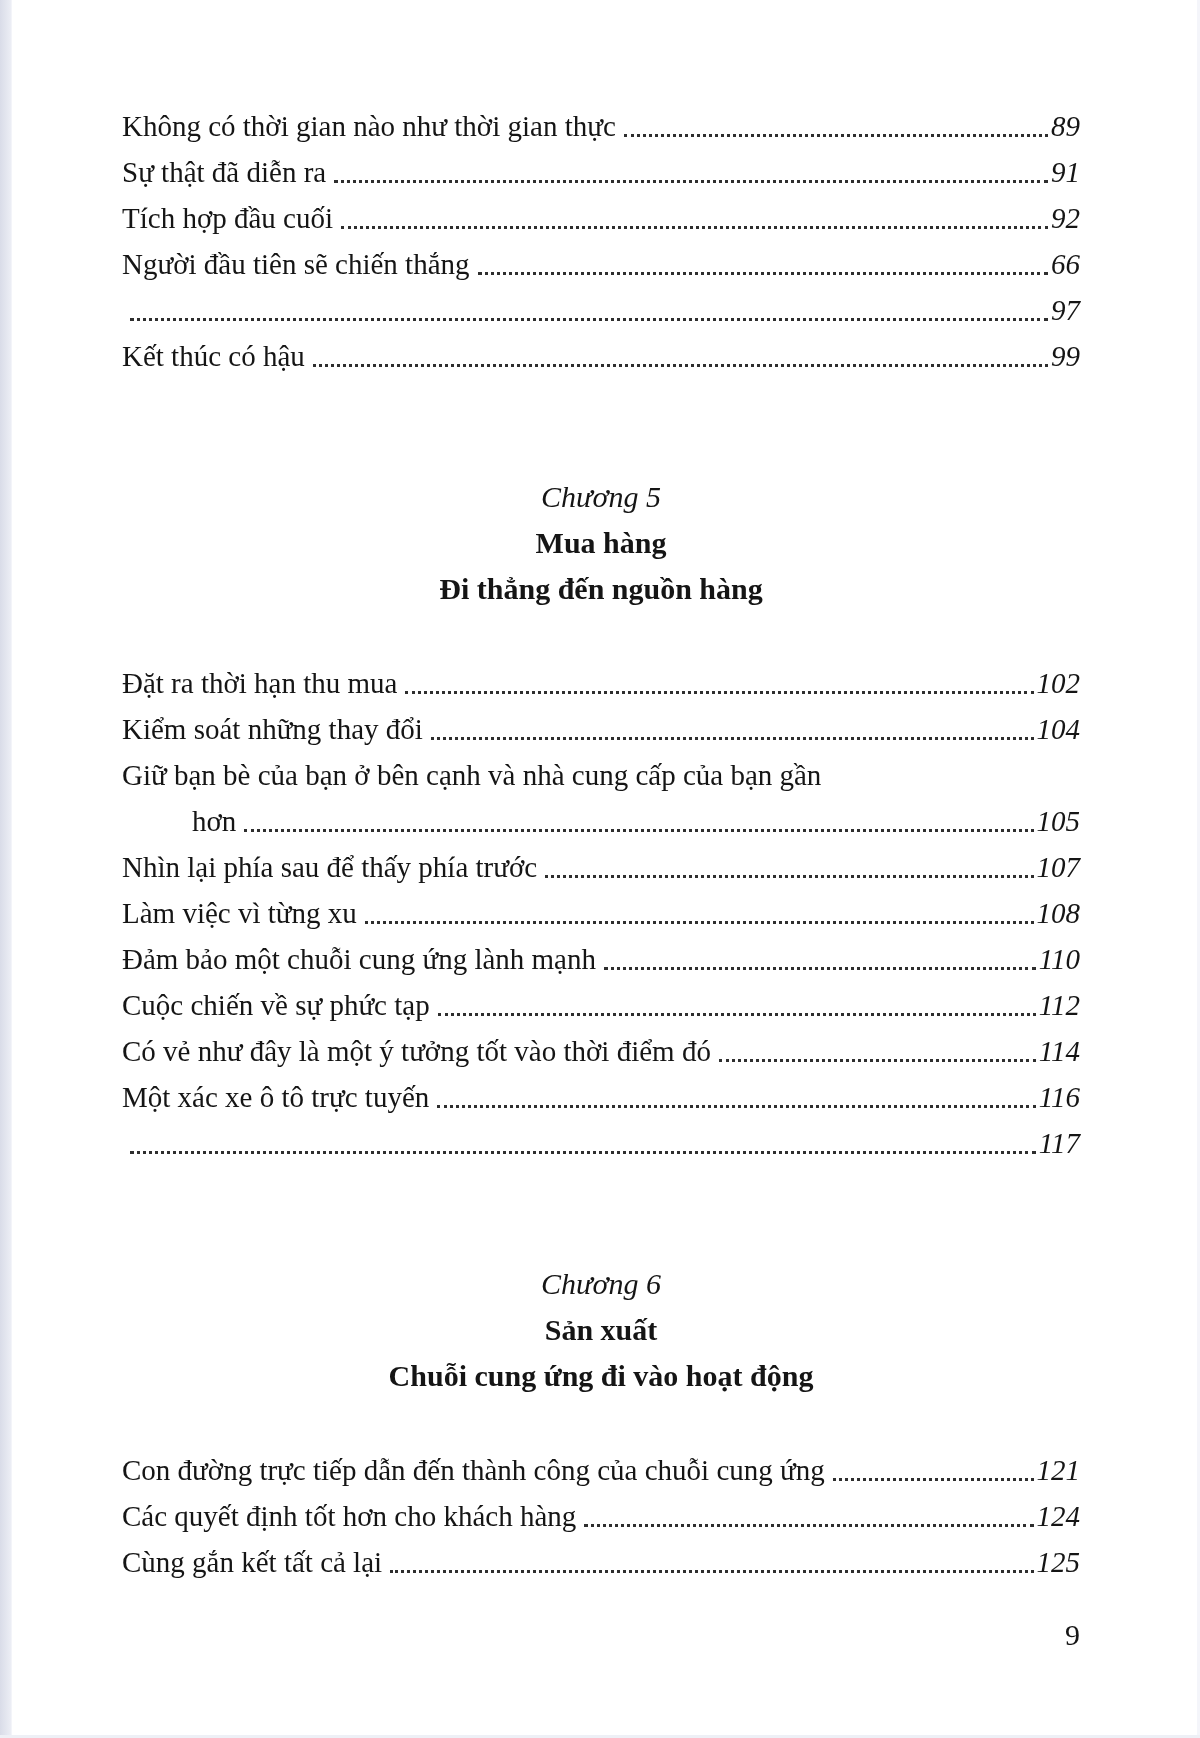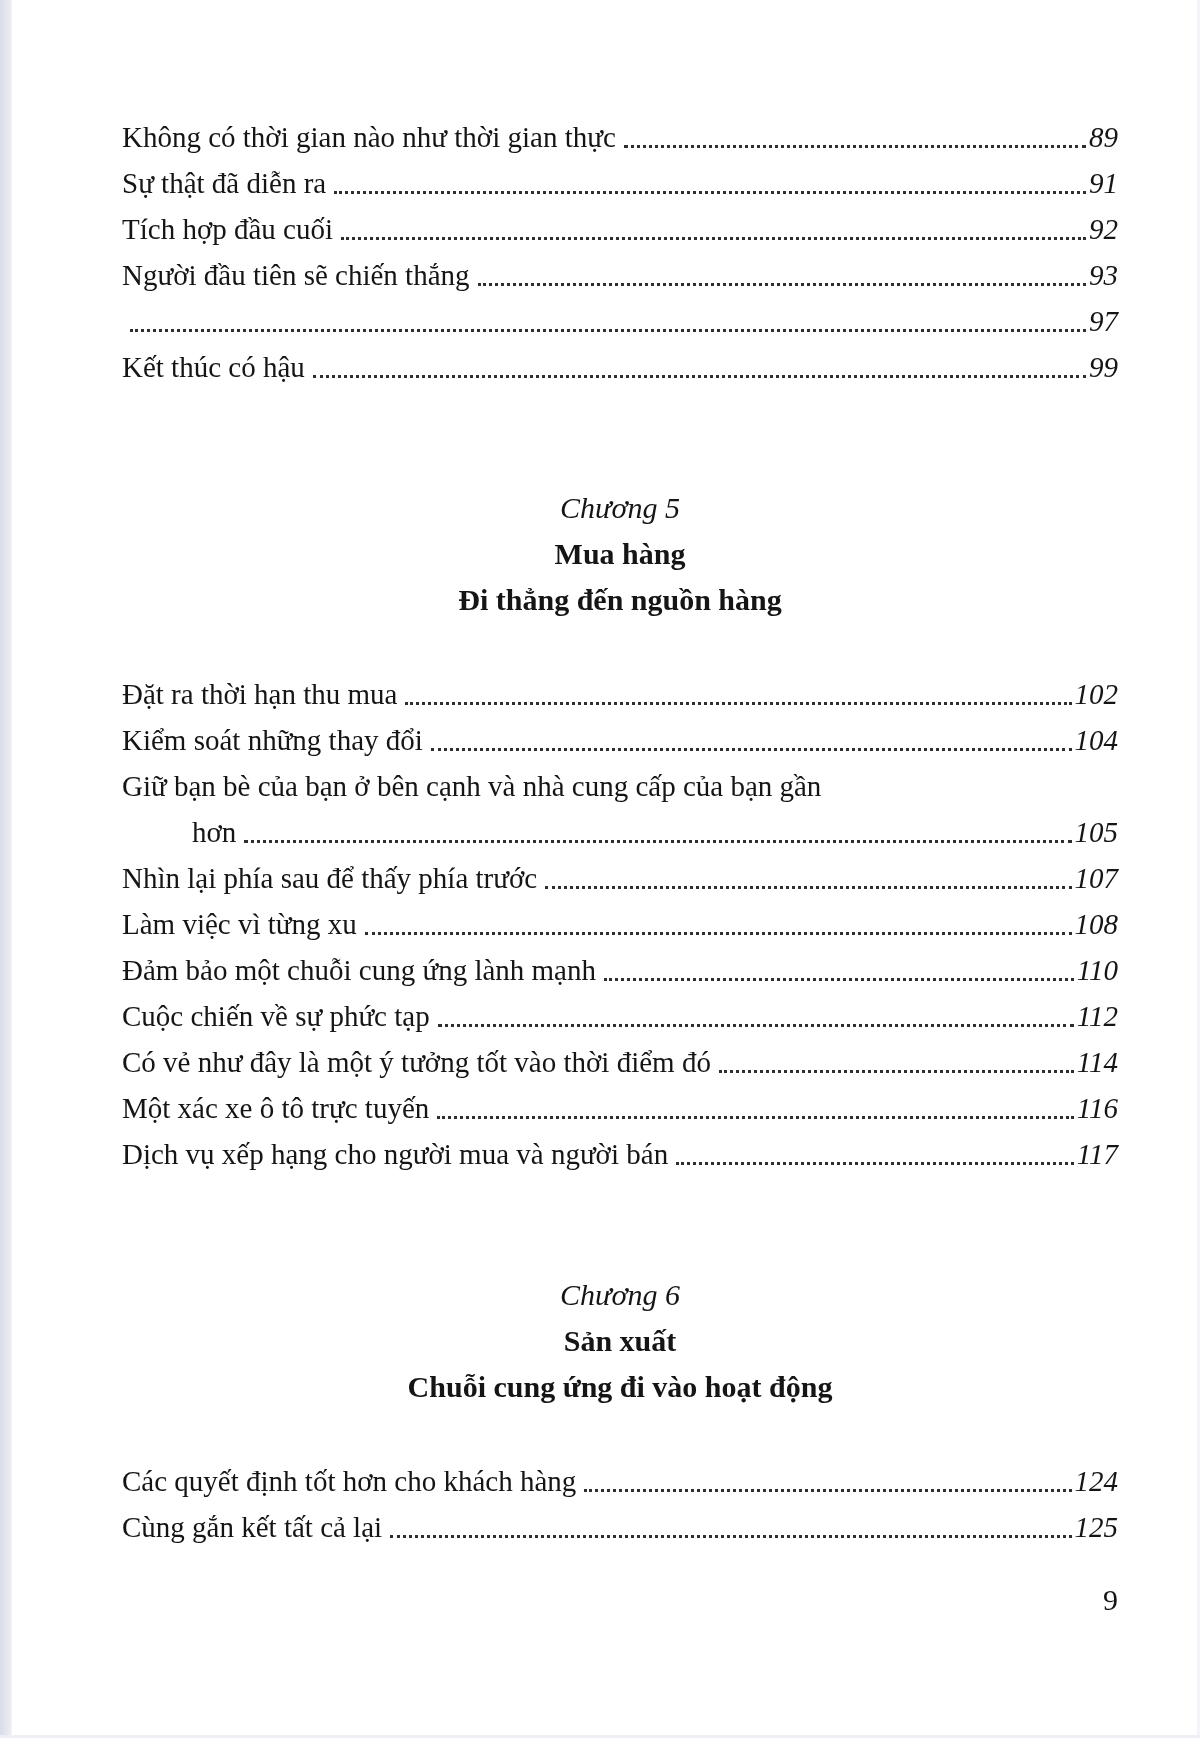--- a/index.html
+++ b/index.html
@@ -26,24 +26,24 @@
     border-right: 1px solid #f3f4f9;
   }
   .page-edge-right {
     position: absolute;
     right: 0; top: 0;
     width: 3px; height: 100%;
     background: #f4f5fa;
   }
   .content {
     position: absolute;
-    left: 0; top: 11px;
+    left: 0; top: 0;
     width: 100%;
     box-sizing: border-box;
-    padding: 103px 82px 0 122px;
+    padding: 103px 120px 0 122px;
     font-size: 29px;
     line-height: 46px;
   }
   .toc-row {
     display: flex;
     align-items: flex-end;
     white-space: nowrap;
   }
   .toc-text { flex: 0 1 auto; }
   .leader {
@@ -92,21 +92,21 @@
 
   <div class="toc-row">
     <span class="toc-text">Tích hợp đầu cuối</span>
     <span class="leader"></span>
     <span class="toc-page">92</span>
   </div>
 
   <div class="toc-row">
     <span class="toc-text">Người đầu tiên sẽ chiến thắng</span>
     <span class="leader"></span>
-    <span class="toc-page">93</span>
+    <span class="toc-page">66</span>
   </div>
 
   <div class="toc-row">
     <span class="leader"></span>
     <span class="toc-page">97</span>
   </div>
 
   <div class="toc-row">
     <span class="toc-text">Kết thúc có hậu</span>
     <span class="leader"></span>
@@ -172,31 +172,35 @@
     <span class="toc-page">114</span>
   </div>
 
   <div class="toc-row">
     <span class="toc-text">Một xác xe ô tô trực tuyến</span>
     <span class="leader"></span>
     <span class="toc-page">116</span>
   </div>
 
   <div class="toc-row">
-    <span class="toc-text">Dịch vụ xếp hạng cho người mua và người bán</span>
     <span class="leader"></span>
     <span class="toc-page">117</span>
   </div>
 
   <div class="chap-heading">
     <div class="chap-num">Chương 6</div>
     <div class="chap-title">Sản xuất</div>
     <div class="chap-subtitle">Chuỗi cung ứng đi vào hoạt động</div>
   </div>
 
+  <div class="toc-row">
+    <span class="toc-text">Con đường trực tiếp dẫn đến thành công của chuỗi cung ứng</span>
+    <span class="leader"></span>
+    <span class="toc-page">121</span>
+  </div>
 
   <div class="toc-row">
     <span class="toc-text">Các quyết định tốt hơn cho khách hàng</span>
     <span class="leader"></span>
     <span class="toc-page">124</span>
   </div>
 
   <div class="toc-row">
     <span class="toc-text">Cùng gắn kết tất cả lại</span>
     <span class="leader"></span>

